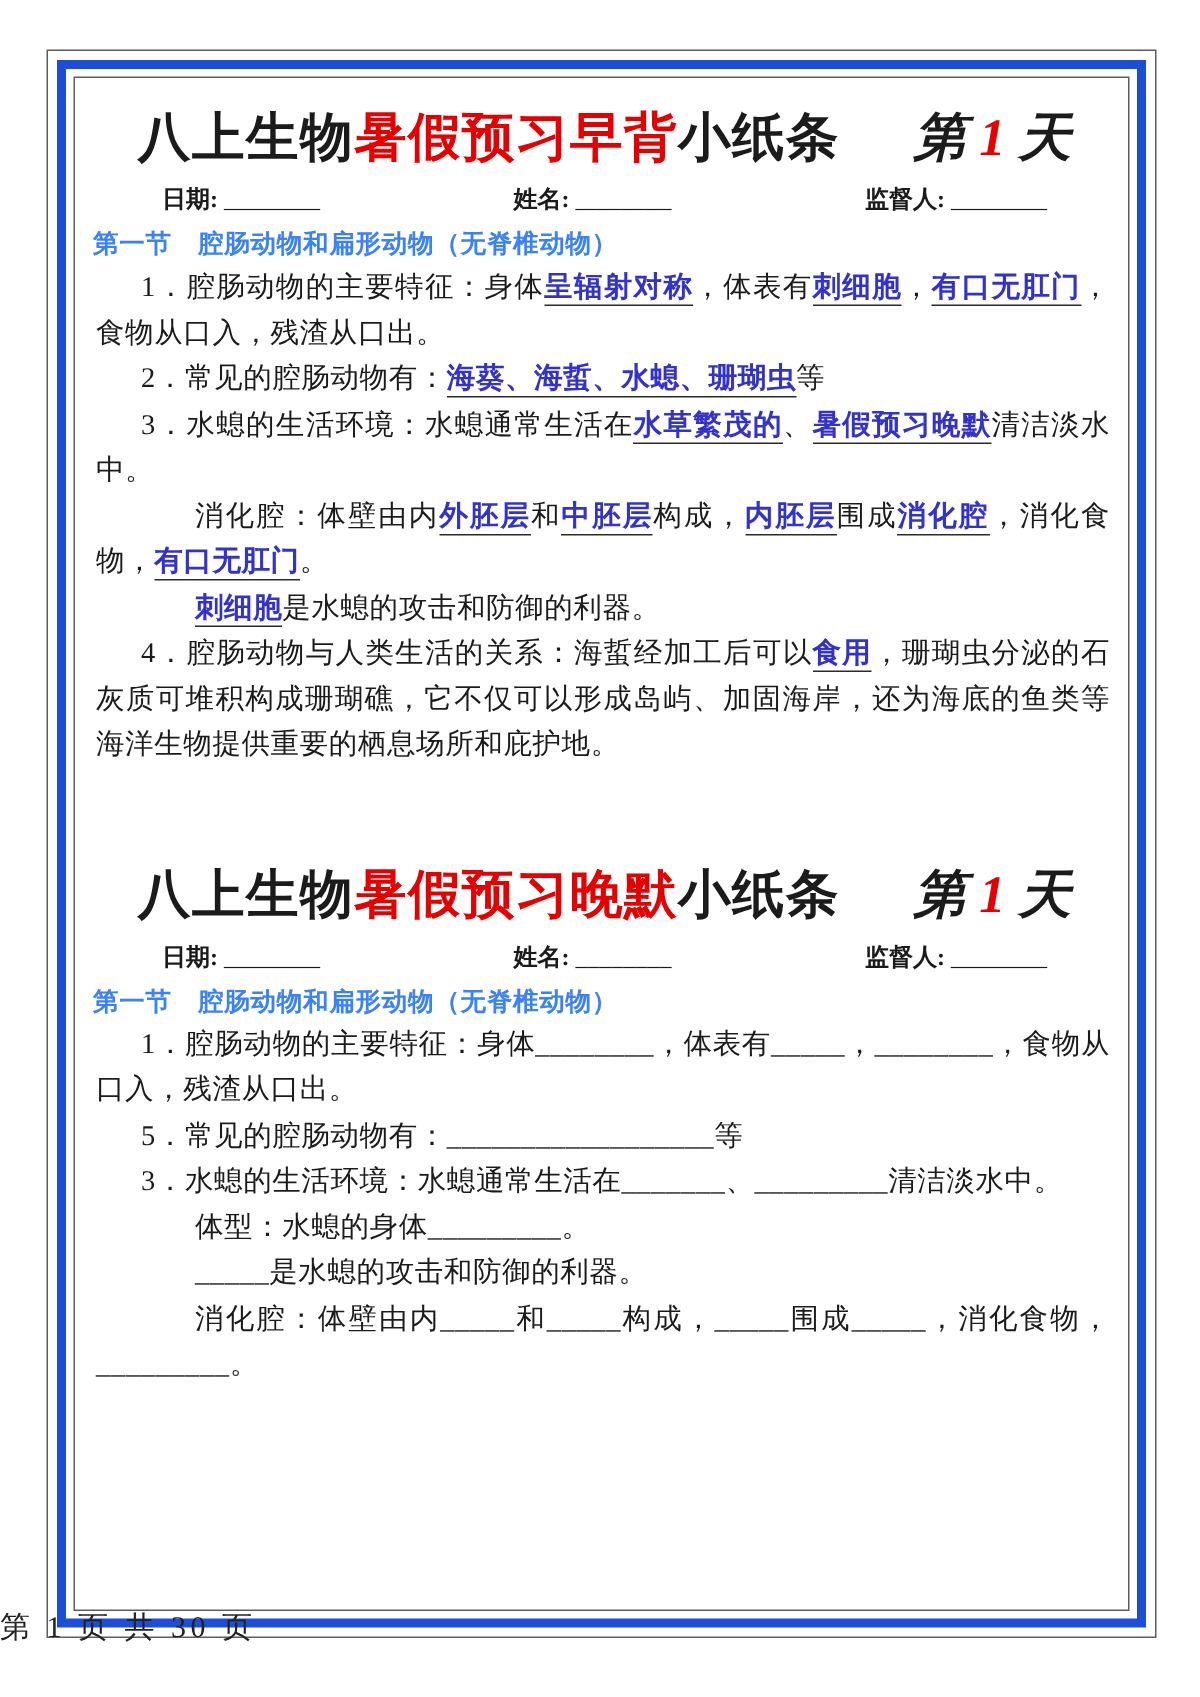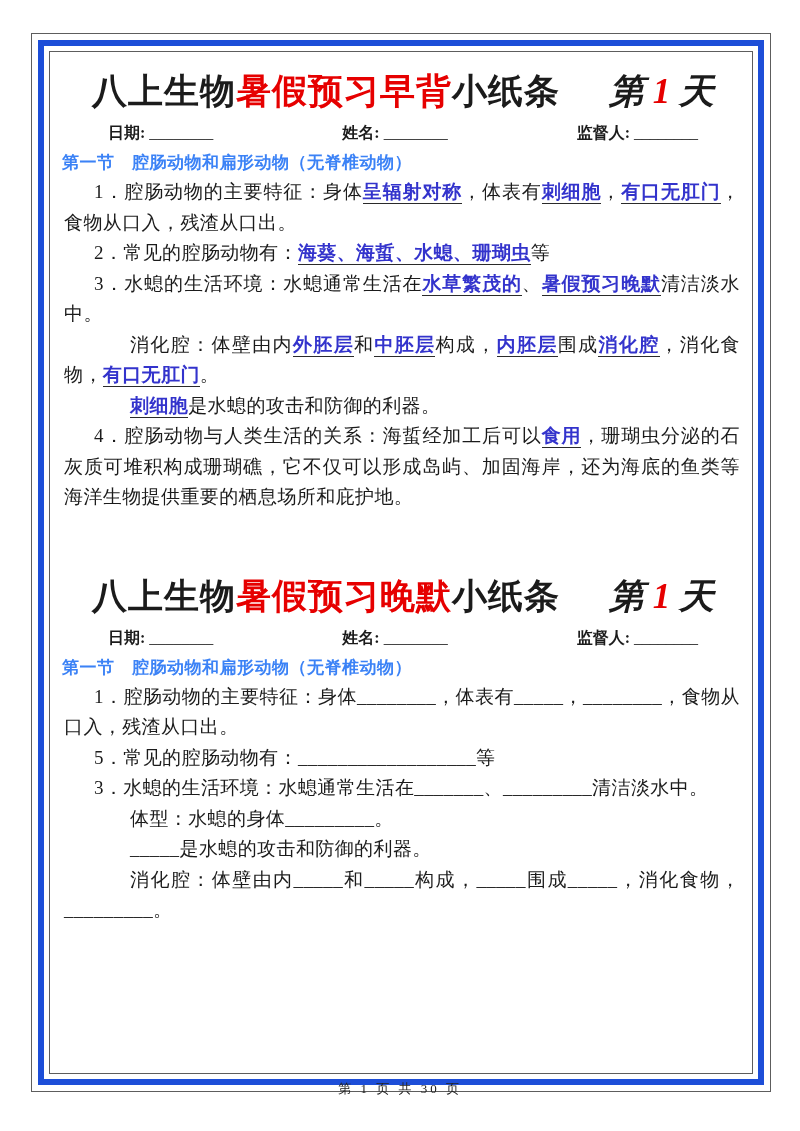--- a/index.html
+++ b/index.html
@@ -65,22 +65,21 @@
     font-size: 19px;
     line-height: 30.5px;
     letter-spacing: 0.4px;
     text-align: justify;
   }
   .ind-num { text-indent: 30px; }
   .ind-sub { text-indent: 66px; }
 
   .page-footer {
     position: absolute; left: 0; right: 0; bottom: 33px;
-    text-align: center;
-    font-size: 13px;
+    font-size: 20px;
     letter-spacing: 3px;
     color: #222;
     z-index: 5;
   }
 </style>
 </head>
 <body>
 
 <div class="frame-outer">
   <div class="frame-mid">

